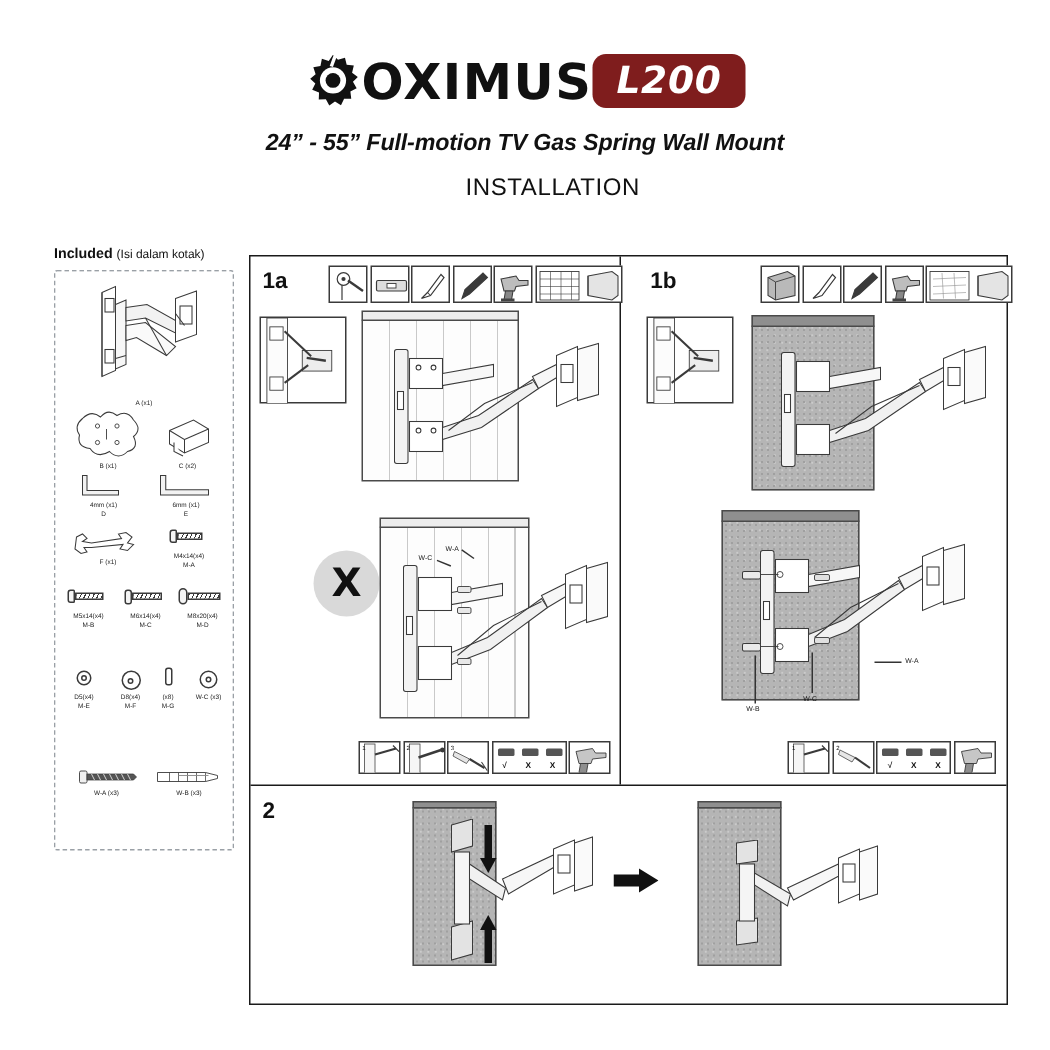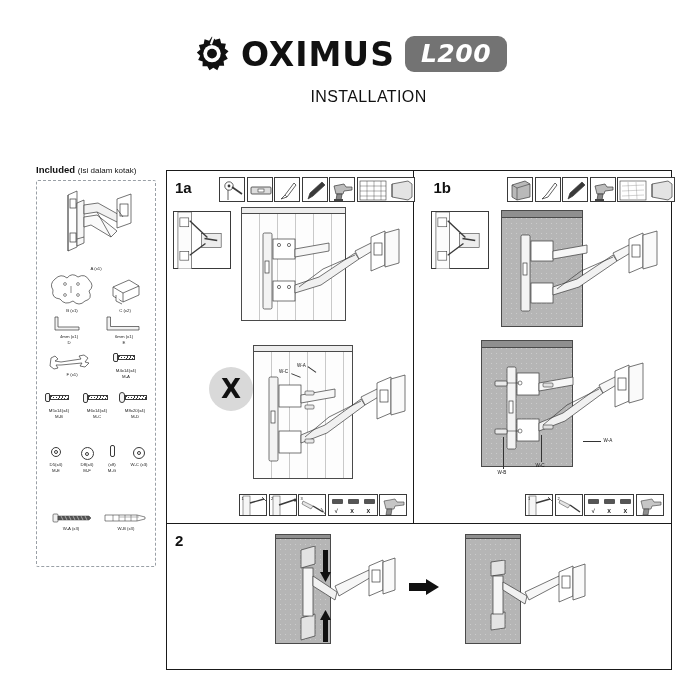--- a/index.html
+++ b/index.html
@@ -10,31 +10,31 @@
     color:#111;
     overflow:hidden;
     position:relative;
   }
 
   
   .header{
     position:absolute; left:0; top:32px; width:700px; text-align:center;
   }
   .brandline{
-    display:flex; align-items:center; justify-content:center; gap:10px;
+    display:flex; align-items:center; justify-content:center; 
     height:44px;
   }
   .gearlogo{ width:38px;height:38px; position:relative; flex:0 0 auto;}
   .brandword{
     font-size:33px; font-weight:bold; letter-spacing:1px;
     font-family:"DejaVu Sans", sans-serif;
     line-height:1;
   }
   .modelbadge{
-    background:#737373; color:#fff; border-radius:9px;
+    background:#7f1d1d; color:#fff; border-radius:9px;
     padding:5px 16px 6px 16px; font-size:25px; font-weight:bold;
     font-style:italic; letter-spacing:.5px; line-height:1;
     font-family:"DejaVu Sans", sans-serif;
   }
   .subtitle{
     margin-top:11px; font-size:15.5px; font-weight:bold; font-style:italic;
     letter-spacing:-.1px;
   }
   .sectiontitle{
     margin-top:12px; font-size:16px; letter-spacing:.4px; font-weight:normal;padding-left:37px;
@@ -154,20 +154,21 @@
                    L7.8 15.2 L6.2 10.4 L11.2 9.4 L12.2 4.4 L17 6 Z"></path>
         </g>
         <circle cx="20" cy="19.6" r="9.2" fill="#fff"></circle>
         <circle cx="20" cy="19.6" r="5.2" fill="#111"></circle>
         <rect x="19" y="1" width="2.4" height="9" fill="#fff" transform="rotate(20 20 6)"></rect>
       </svg>
     </span>
     <span class="brandword">OXIMUS</span>
     <span class="modelbadge">L200</span>
   </div>
+  <div class="subtitle">24” - 55” Full-motion TV Gas Spring Wall Mount</div>
   <div class="sectiontitle">INSTALLATION</div>
 </div>
 
 <div class="parts-wrap">
   <div class="parts-heading">
     <span>Included</span>
     <span class="sub">(Isi dalam kotak)</span>
   </div>
 
   <div class="parts-box">

